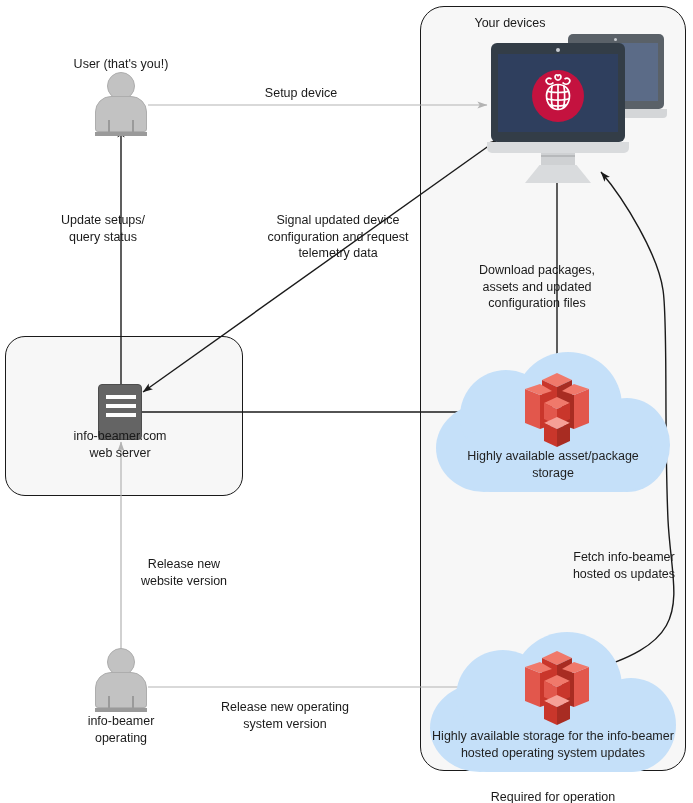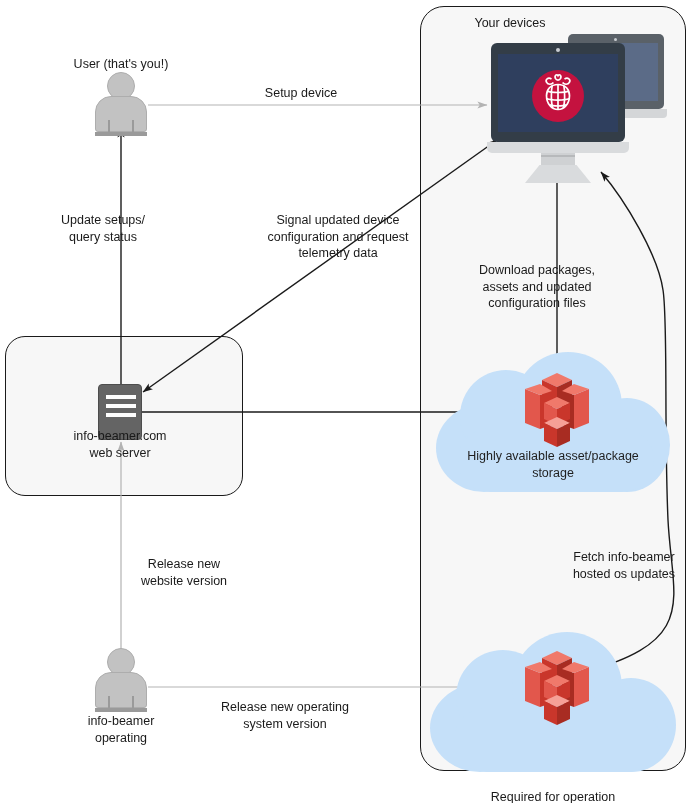--- a/index.html
+++ b/index.html
@@ -390,20 +390,22 @@
       <polygon points="49,52 49,70 36,76 36,58" fill="#a82c22"></polygon>
     </svg>
   </div>
 
   <div class="cloud" id="cloud-os">
     <div class="puff" style="left:0px;   top:52px; width:100px; height:88px;"></div>
     <div class="puff" style="left:26px;  top:18px; width:94px;  height:94px;"></div>
     <div class="puff" style="left:82px;  top:0px;  width:110px; height:110px;"></div>
     <div class="puff" style="left:156px; top:46px; width:90px;  height:94px;"></div>
     <div class="slab" style="left:24px;  top:76px; width:206px; height:64px;"></div>
+    <div class="cloud-label" style="top:96px;">Highly available storage for the info-beamer
+hosted operating system updates</div>
   </div>
 
   <div class="s3" id="s3-os">
     <svg viewBox="0 0 72 78" width="72" height="78" xmlns="http://www.w3.org/2000/svg">
       <polygon points="36,2 51,9 36,16 21,9" fill="#f0796b"></polygon>
       <polygon points="21,9 36,16 36,33 21,26" fill="#c9362b"></polygon>
       <polygon points="51,9 51,26 36,33 36,16" fill="#a82c22"></polygon>
       <polygon points="4,18 19,24 19,58 4,52" fill="#e2574c"></polygon>
       <polygon points="19,24 31,20 31,54 19,58" fill="#c9362b"></polygon>
       <polygon points="4,18 19,13 31,20 19,24" fill="#f0796b"></polygon>

